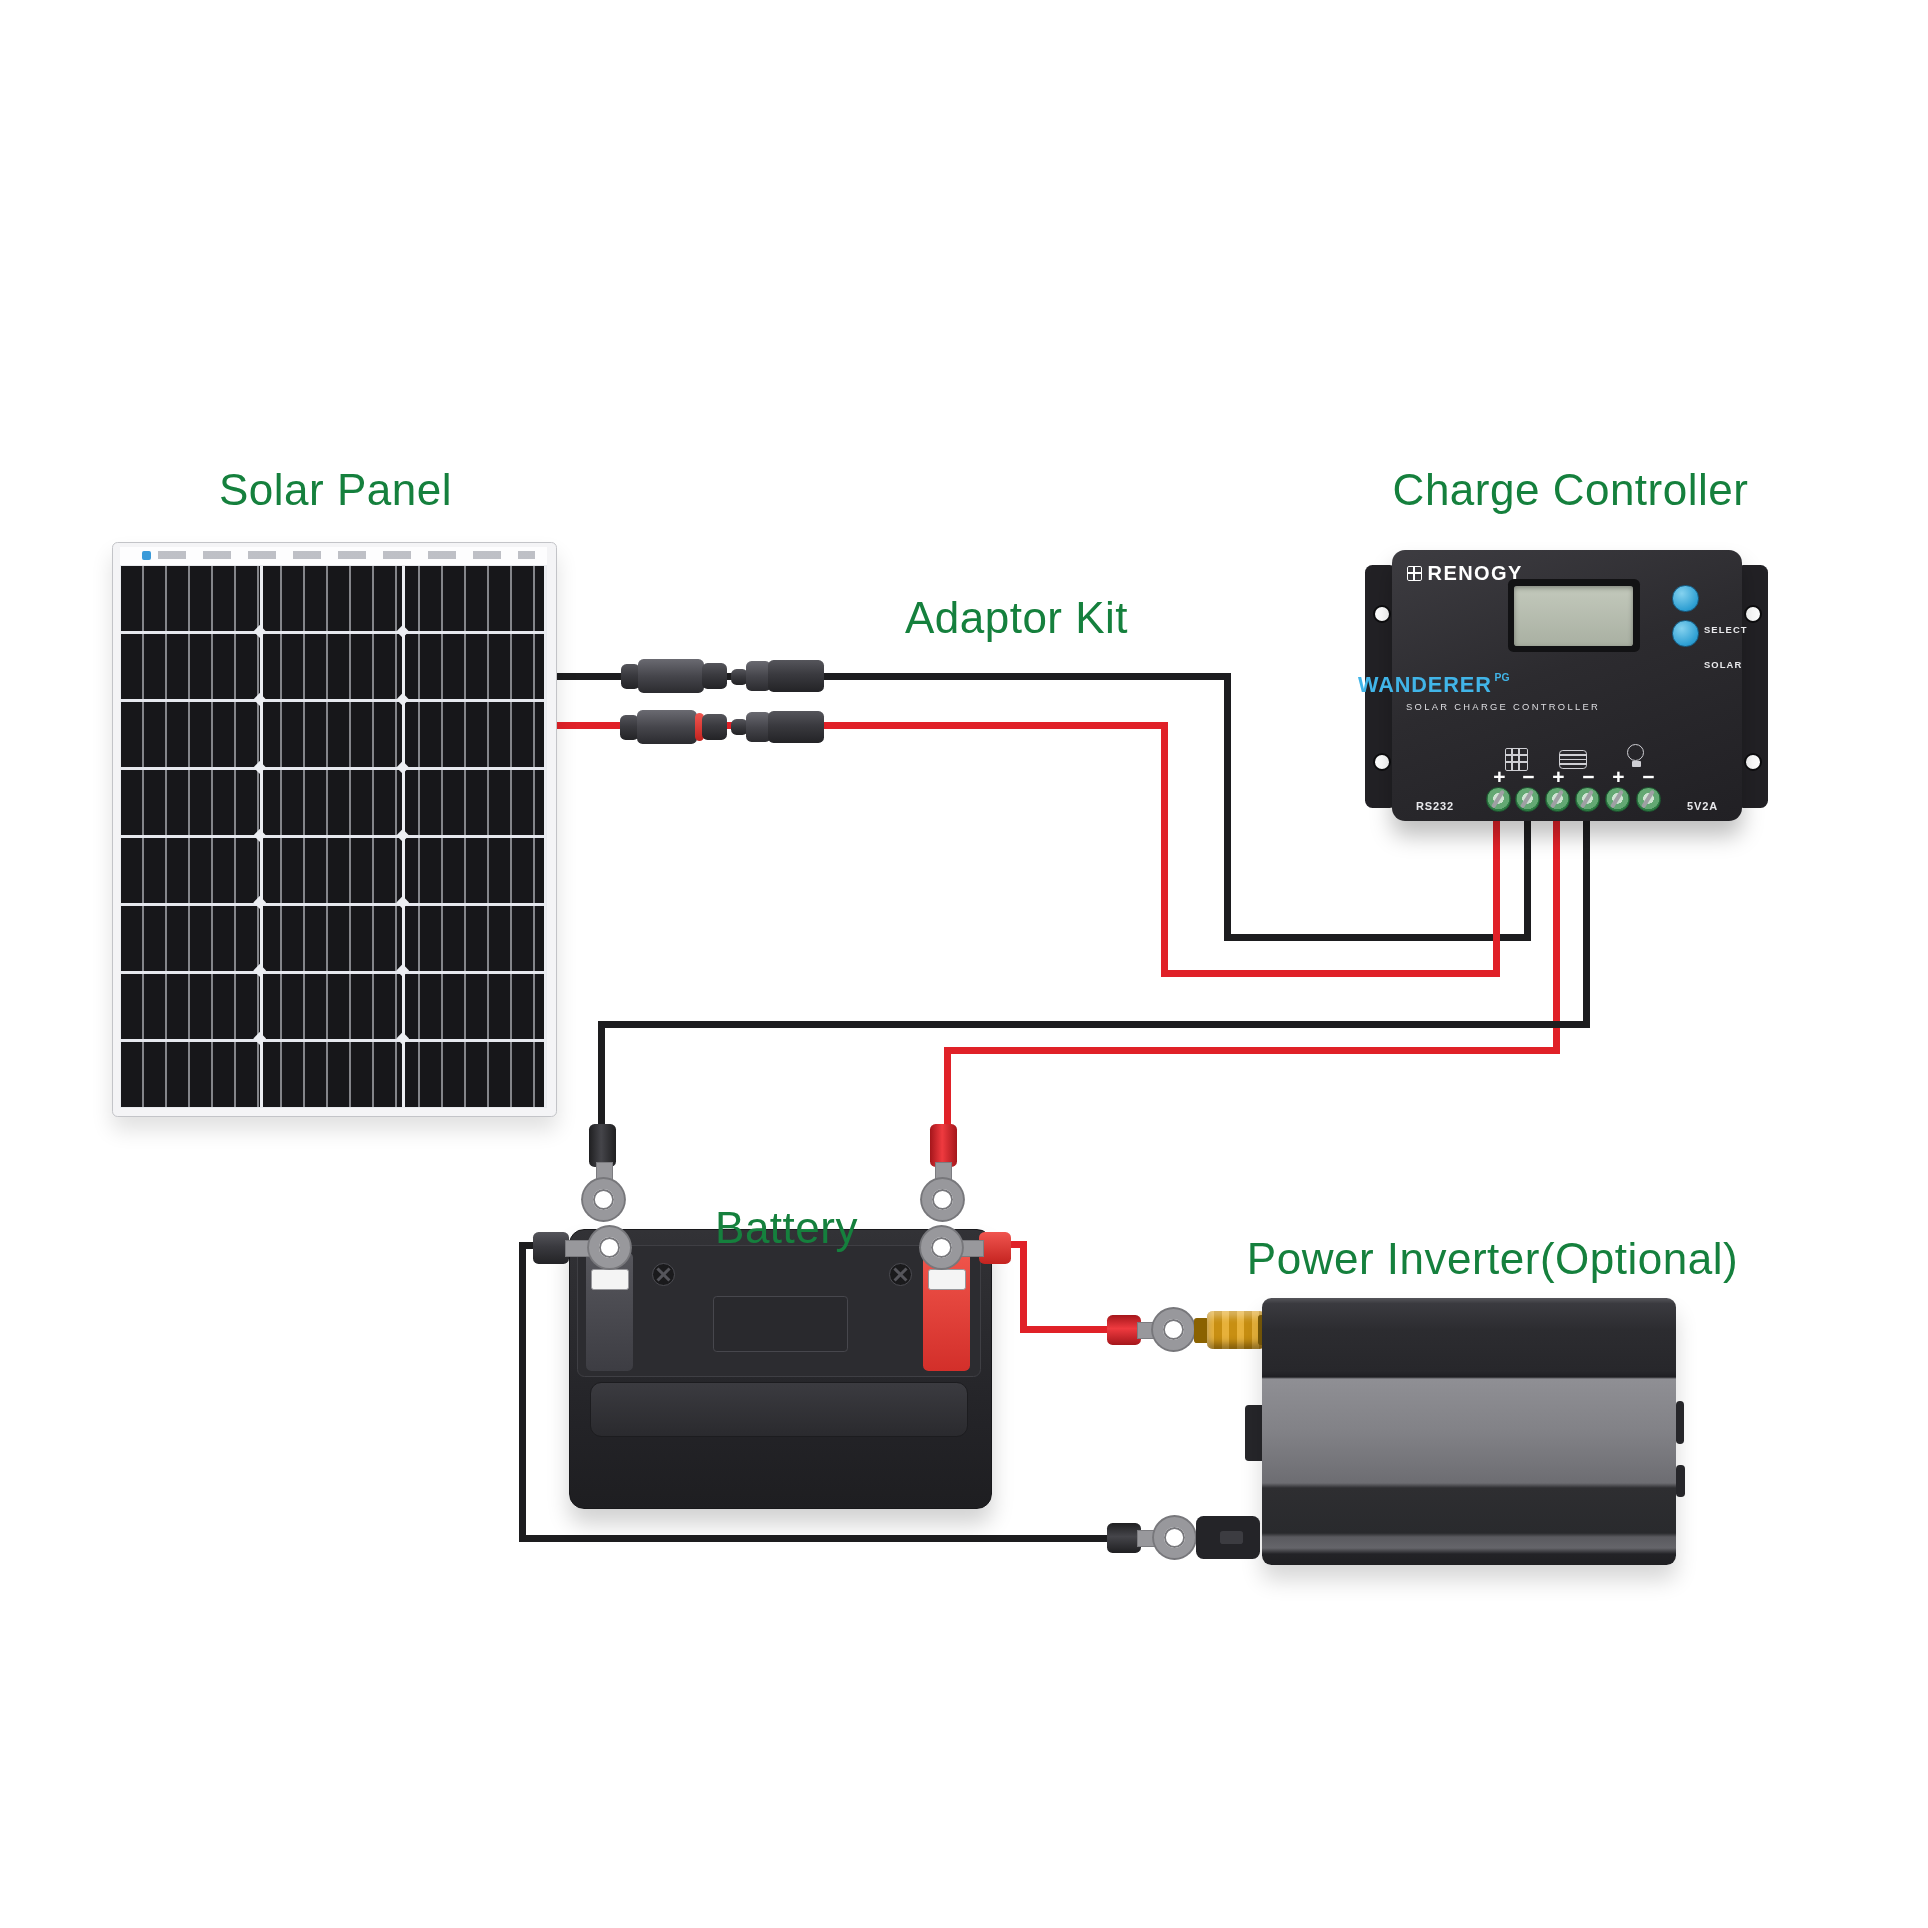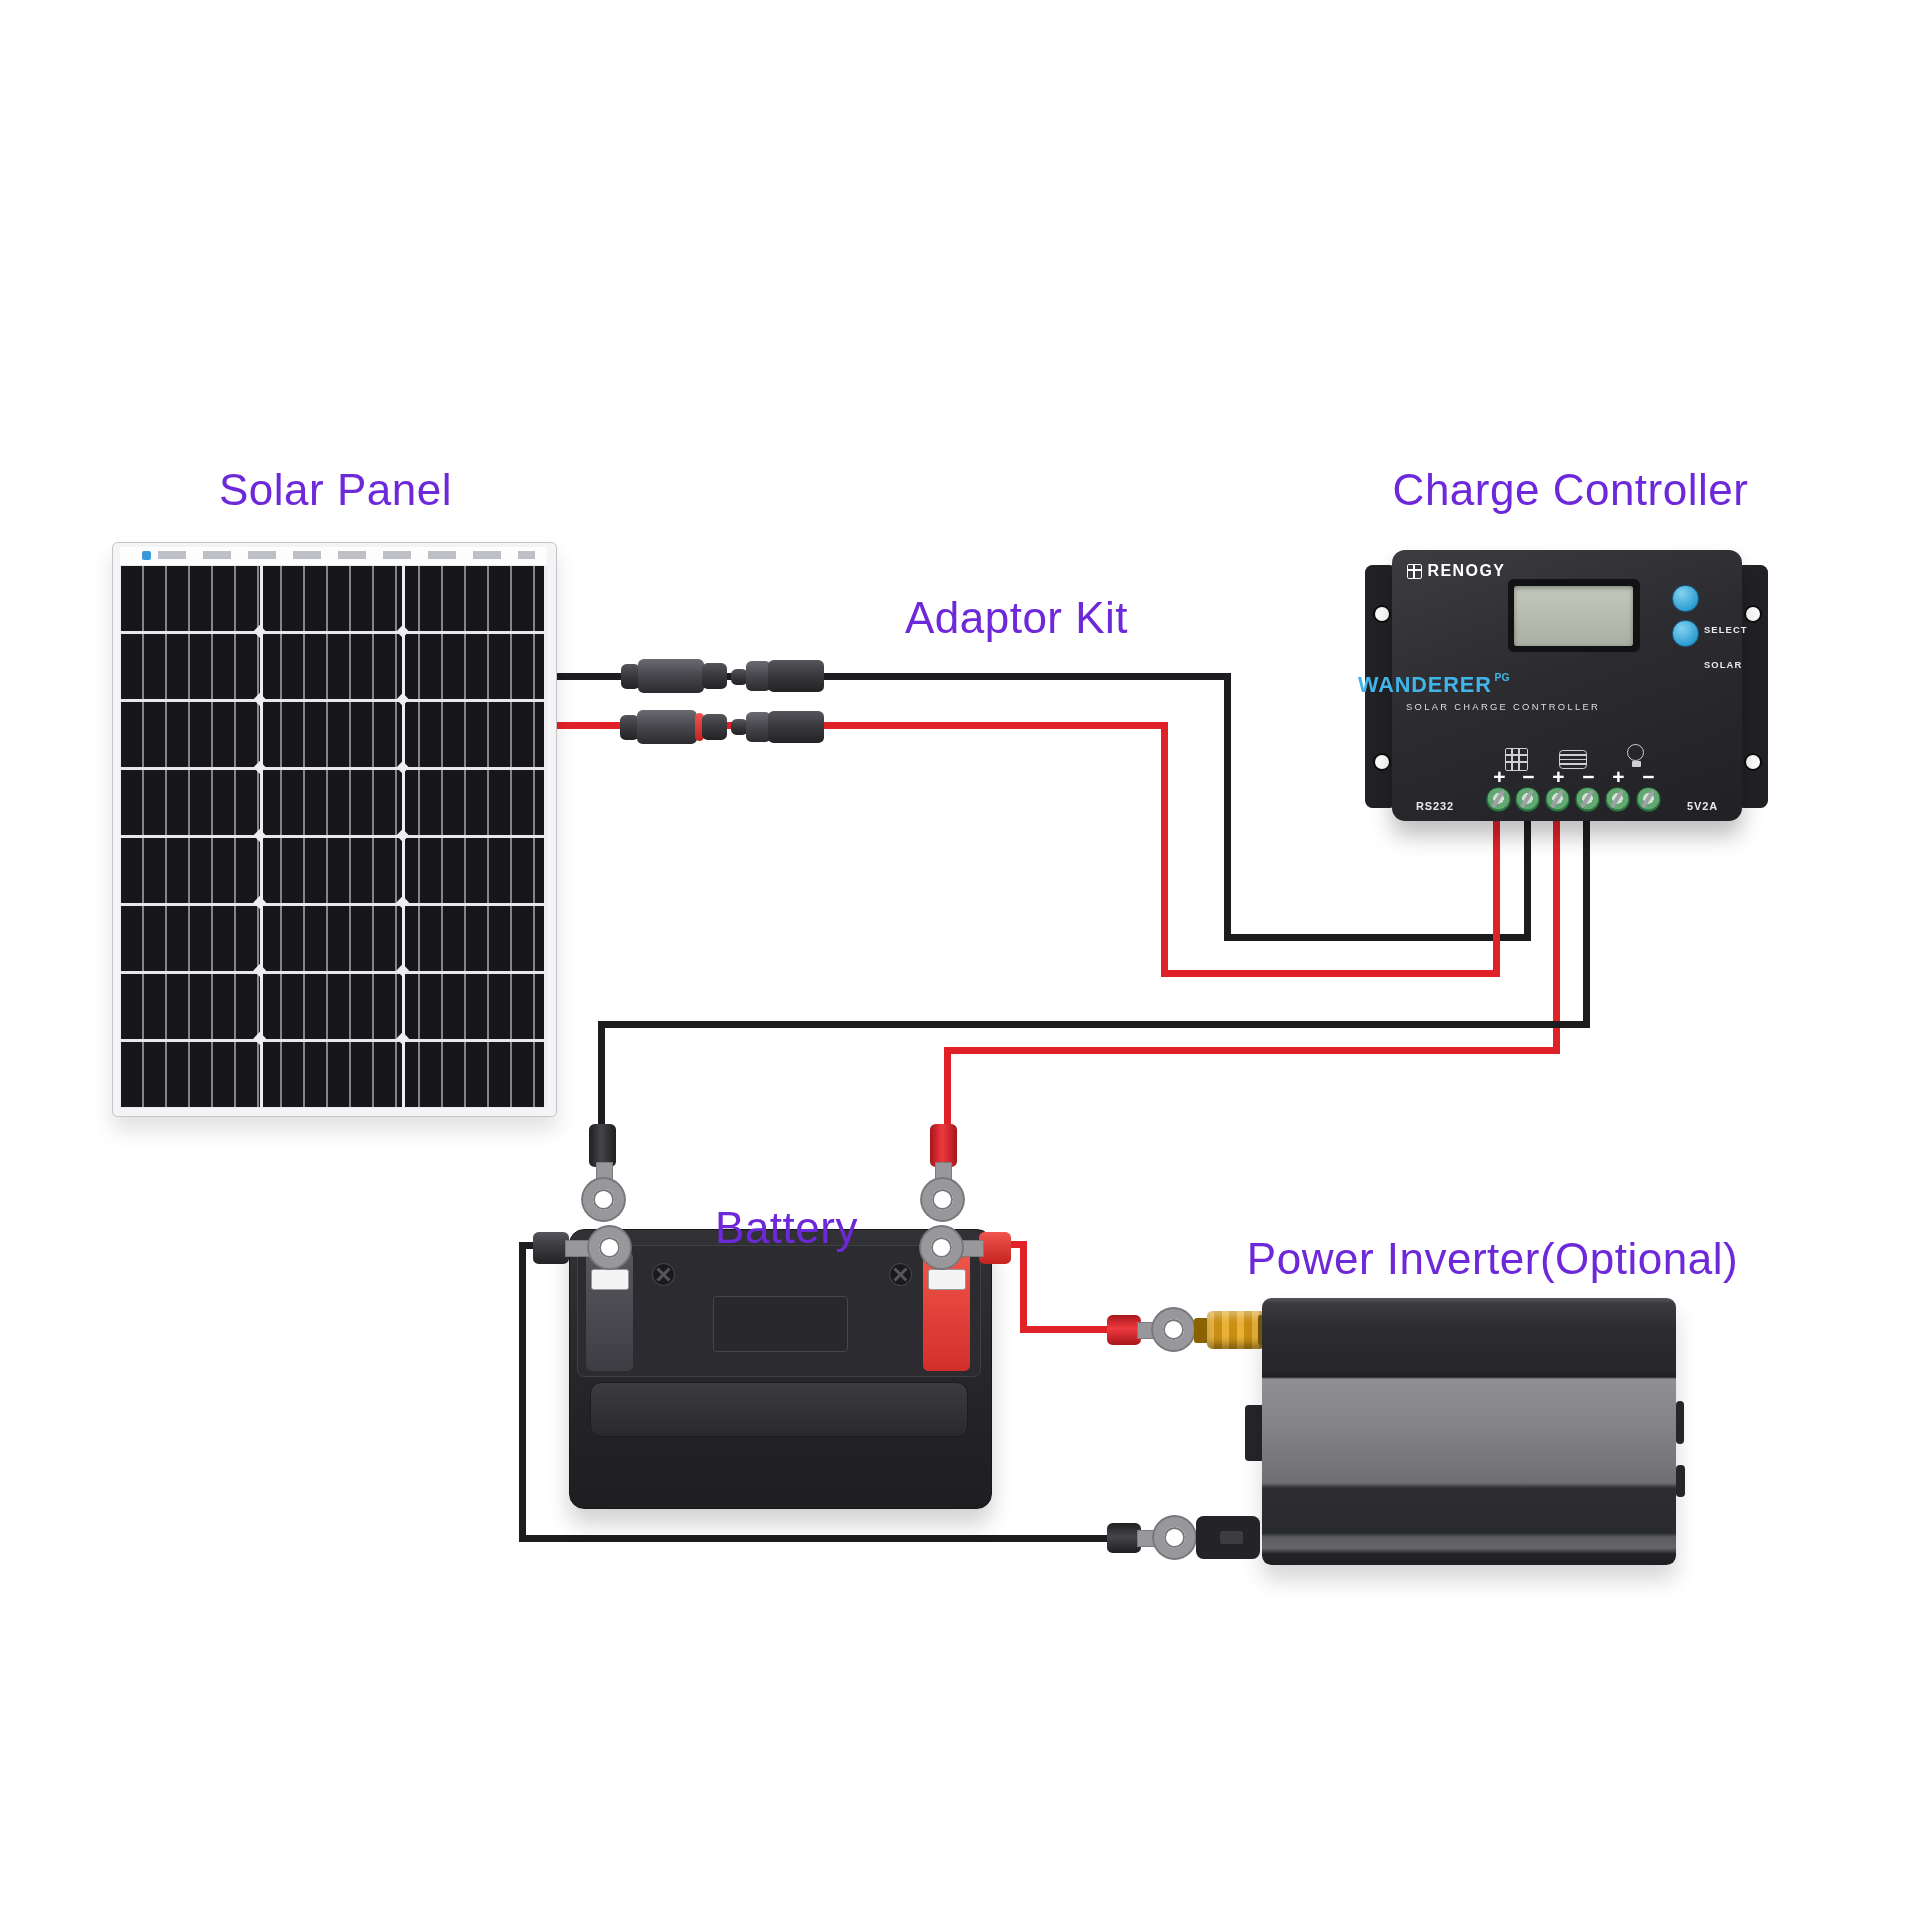--- a/index.html
+++ b/index.html
@@ -1,18 +1,18 @@
 <!DOCTYPE html>
 <html style="font-size:15px"><head>
 <meta charset="utf-8">
 <style>
   html,body{margin:0;padding:0;background:#ffffff;}
   body{font-family:"Liberation Sans", sans-serif;}
   #canvas{position:relative;width:1928px;height:1928px;background:#ffffff;overflow:hidden;}
-  .label{position:absolute;width:565px;text-align:center;font-size:44px;letter-spacing:0.5px;color:#6d28d9;}
+  .label{position:absolute;width:565px;text-align:center;font-size:44px;letter-spacing:0.5px;color:#15803d;}
   .wire{position:absolute;}
   .wire.blk{background:#1d1d1f;}
   .wire.red{background:#e02128;}
 
   
   .panel-frame{position:absolute;left:112px;top:542px;width:443px;height:573px;background:#f4f4f6;border:1.9px solid #c3c4c8;border-radius:5.6px;box-shadow:0 13px 21px rgba(0,0,0,.12);}
   .panel-cells{position:absolute;left:120px;top:565px;width:427px;height:543px;background-color:#17171a;border:1.9px solid #e9ebef;box-sizing:border-box;
     background-image:
       repeating-linear-gradient(90deg, transparent 0 139px, #eceef2 139px 142px),
       repeating-linear-gradient(0deg, transparent 0 65px, #e6e8ee 65px 68px),
@@ -38,21 +38,21 @@
   .fer.redh{background:linear-gradient(180deg,#a5161b,#ef3a3f 45%,#a5161b);}
 
   
   .cc-flange{position:absolute;width:32px;height:243px;top:565px;background:#222125;border-radius:7.5px;}
   .cc-hole{position:absolute;width:14px;height:14px;background:#fff;border:2.8px solid #0d0d0f;border-radius:50%;}
   .cc-body{position:absolute;left:1392px;top:550px;width:350px;height:271px;border-radius:13px;background:linear-gradient(160deg,#3d3c41 0%,#2c2b2f 45%,#212024 100%);box-shadow:0 15px 22.6px rgba(0,0,0,.25);}
   .cc-logo{position:absolute;left:1407px;top:562px;display:flex;align-items:center;}
   .cc-logo-glyph{width:13px;height:13px;border:1.9px solid #fff;position:relative;border-radius:1.9px;}
   .cc-logo-glyph .h{position:absolute;left:0;top:4.7px;width:13px;height:1.9px;background:#fff;}
   .cc-logo-glyph .v{position:absolute;left:4.7px;top:0;width:1.9px;height:13px;background:#fff;}
-  .cc-logo-text{margin-left:5.6px;color:#fff;font-weight:bold;font-size:16px;letter-spacing:1.4px;}
+  .cc-logo-text{margin-left:5.6px;color:#fff;font-weight:bold;font-size:20px;letter-spacing:1.4px;}
   .lcd-outer{position:absolute;left:1508px;top:579px;width:132px;height:73px;background:#121214;border-radius:5.6px;}
   .lcd-screen{position:absolute;left:1514px;top:586px;width:119px;height:60px;border-radius:2.8px;background:linear-gradient(180deg,#c3c9bc,#a9b0a2);box-shadow:inset 0 1.9px 5.6px rgba(0,0,0,.35);}
   .cc-btn{position:absolute;width:24.5px;height:24.5px;border-radius:50%;background:radial-gradient(circle at 35% 30%,#85d2ef,#2e9fd3 70%,#1f7fae);border:0.9px solid #15618a;}
   .cc-btn-label{position:absolute;color:#e9e9ec;font-size:9.4px;letter-spacing:1.1px;font-weight:bold;margin-top:32px;}
   .cc-model{position:absolute;left:1358px;top:672px;display:flex;align-items:flex-start;}
   .cc-model-main{font-size:21.7px;font-weight:bold;color:#41b5e8;letter-spacing:0.9px;}
   .cc-model-suffix{font-size:10.4px;font-weight:bold;color:#41b5e8;margin-left:2.8px;margin-bottom:1.9px;}
   .cc-subtitle{position:absolute;left:1406px;top:701px;font-size:9.4px;color:#dedee2;letter-spacing:2.3px;}
   .icon-pv{position:absolute;left:1505px;top:748px;width:21px;height:21px;border:1.9px solid #cfcfd4;border-radius:1.9px;
     background-image:linear-gradient(90deg,transparent 0 4.7px,#cfcfd4 4.7px 6.6px,transparent 6.6px 12.2px,#cfcfd4 12.2px 14px,transparent 14px),

